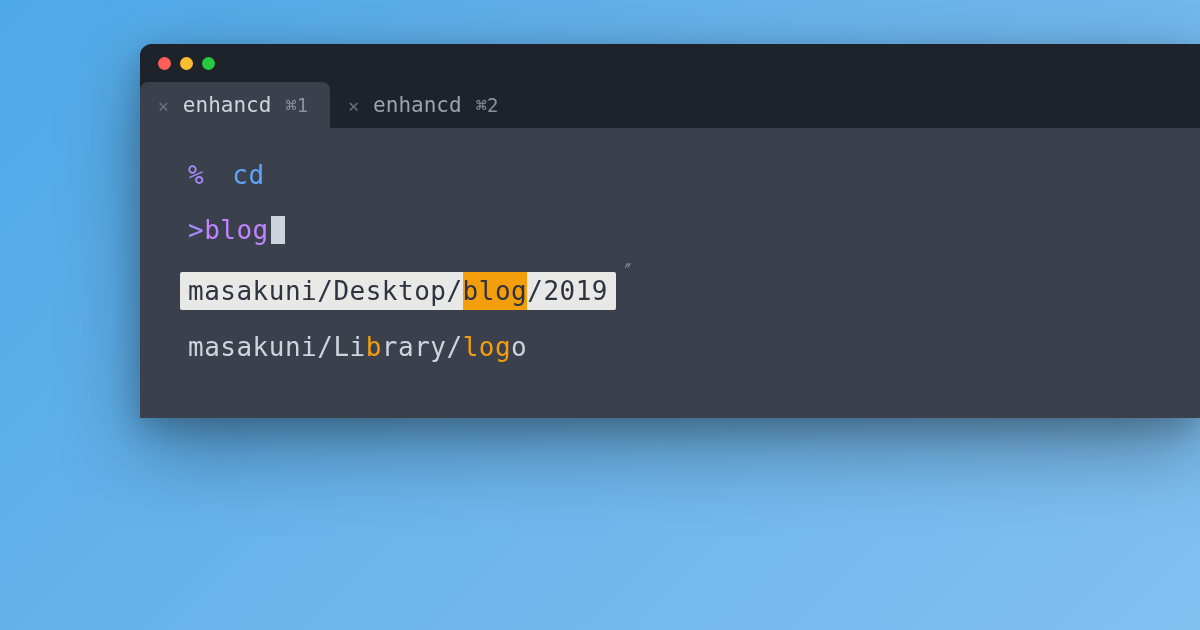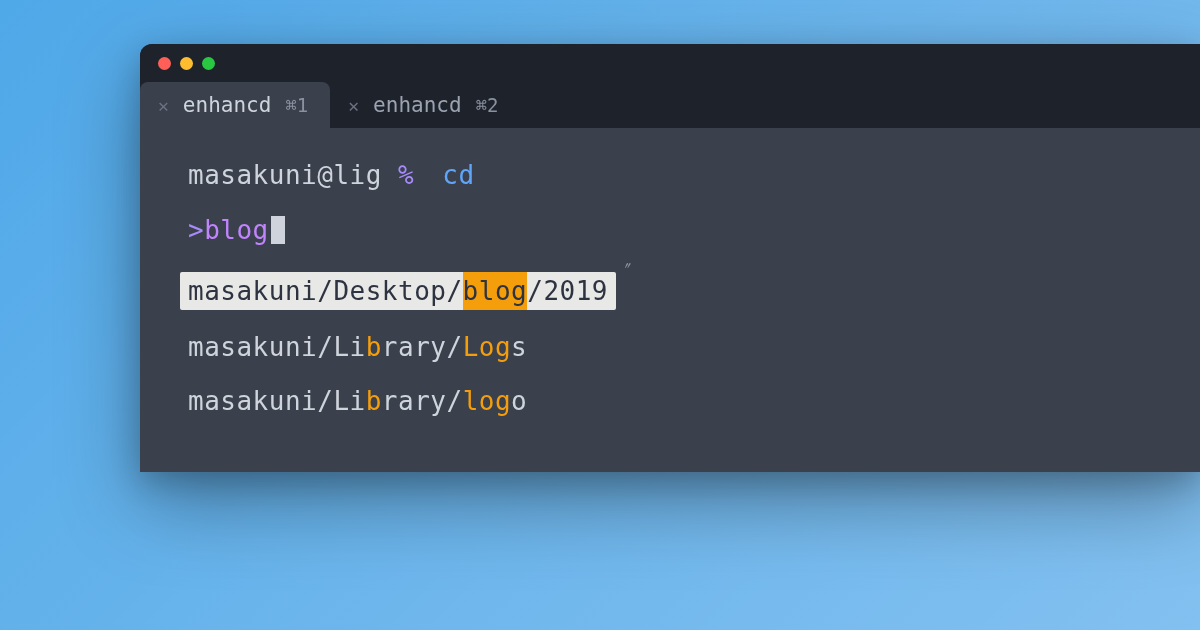--- a/index.html
+++ b/index.html
@@ -148,27 +148,26 @@
     <div class="tab">
       <span class="x">✕</span>
       <span>enhancd</span>
       <span class="shortcut">⌘2</span>
     </div>
   </div>
 
   <div class="content">
 
     <div class="line">
-      <span class="prompt-user">masakuni@lig </span><span class="prompt-pct">% </span><span class="prompt-cmd">cd</span>
+      <span class="prompt-pct">% </span><span class="prompt-cmd">cd</span>
     </div>
 
     <div class="line">
       <span class="search-caret">&gt;</span><span class="search-text">blog</span><span class="cursor"></span>
     </div>
 
     <div id="results">
         <div class="selected-wrap"><span class="selected"><span>masakuni/Desktop/</span><span class="hl-box">blog</span><span>/2019</span><span class="tick">〞</span></span></div>
-        <div class="result-line"><span>masakuni/Li</span><span class="hl">b</span><span>rary/</span><span class="hl">Log</span><span>s</span></div>
         <div class="result-line"><span>masakuni/Li</span><span class="hl">b</span><span>rary/</span><span class="hl">log</span><span>o</span></div>
       </div>
 
   </div>
 </div>
 
 </body></html>

